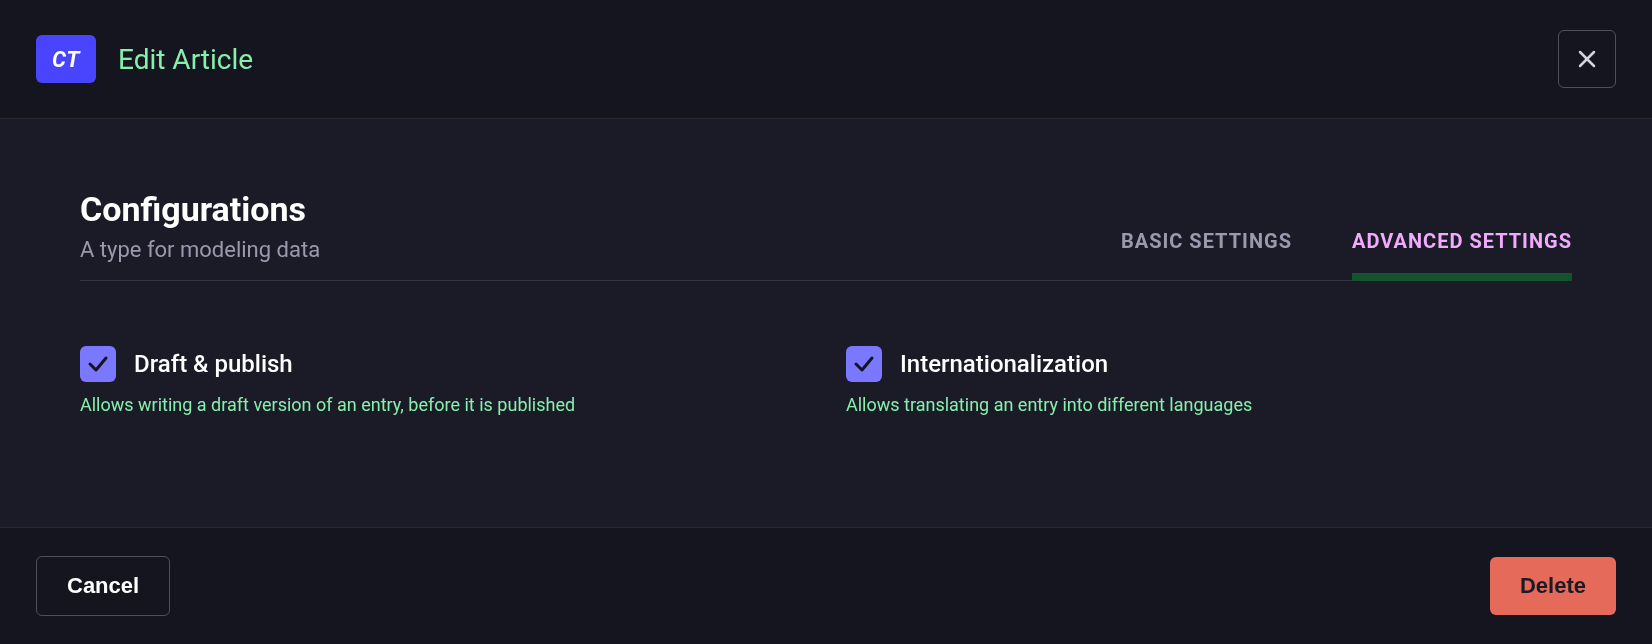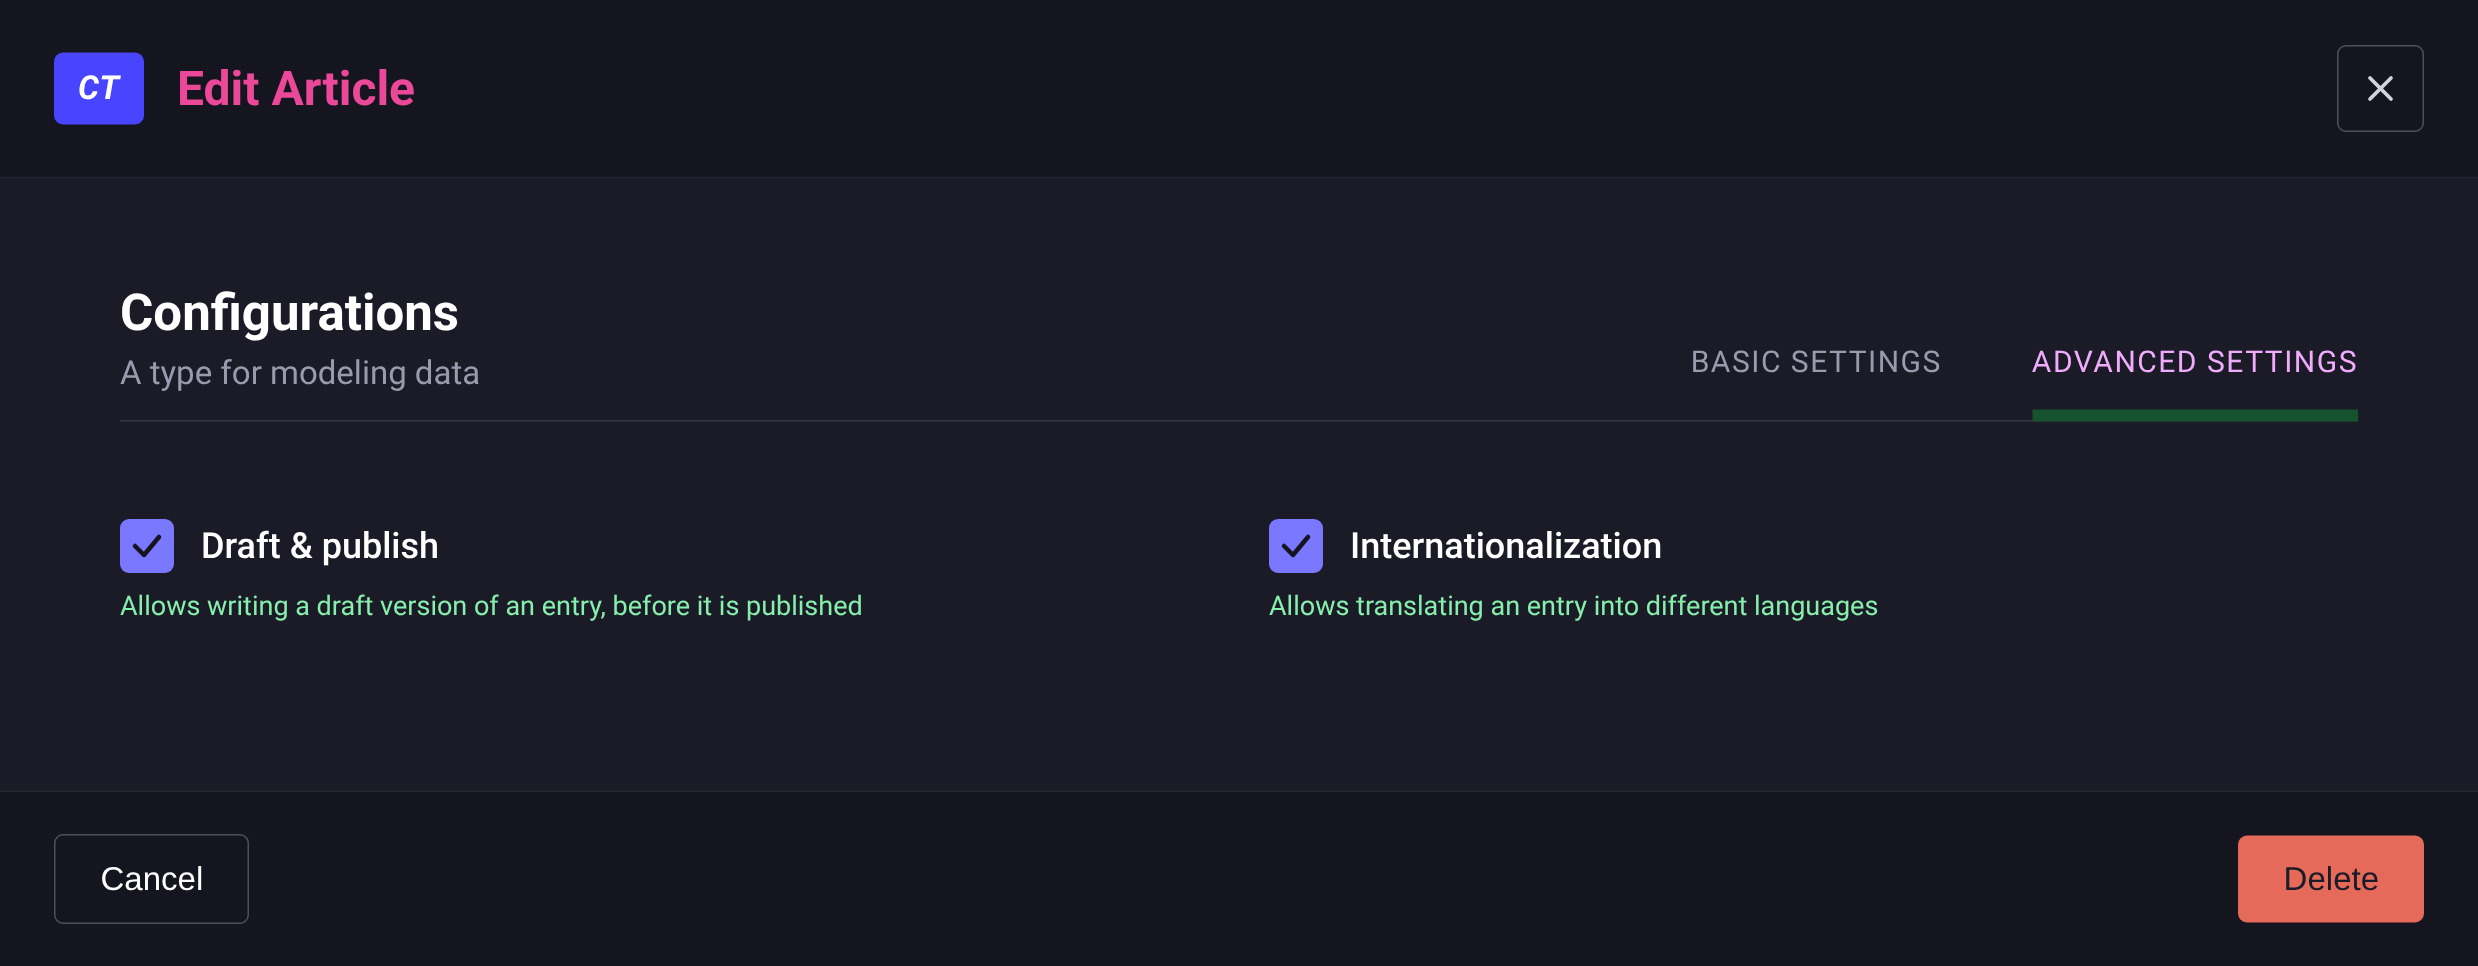--- a/index.html
+++ b/index.html
@@ -41,23 +41,23 @@
     font-size: 22px;
     width: 60px;
     height: 48px;
     border-radius: 6px;
     display: flex;
     align-items: center;
     justify-content: center;
     letter-spacing: 0.5px;
   }
   .modal-title {
-    font-size: 32px;
-    font-weight: 700;
-    color: #ec4899;
+    font-size: 28px;
+    font-weight: 400;
+    color: #86efac;
   }
   .close-btn {
     width: 58px;
     height: 58px;
     border: 1px solid rgba(255,255,255,0.25);
     background: transparent;
     border-radius: 6px;
     display: flex;
     align-items: center;
     justify-content: center;
@@ -93,21 +93,21 @@
     font-size: 22px;
     color: #9a9aaf;
     font-weight: 400;
   }
   .tabs {
     display: flex;
     gap: 60px;
   }
   .tab {
     font-size: 20px;
-    font-weight: 400;
+    font-weight: 700;
     letter-spacing: 1px;
     text-transform: uppercase;
     color: #9a9aaf;
     padding: 18px 0 20px 0;
     cursor: pointer;
     border-bottom: 3px solid transparent;
     margin-bottom: -1px;
   }
   .tab.active {
     color: #f0abfc;
@@ -158,21 +158,21 @@
   .modal-footer {
     display: flex;
     align-items: center;
     justify-content: space-between;
     padding: 28px 36px;
     border-top: 1px solid rgba(255,255,255,0.08);
     background: #15151f;
   }
   .btn {
     font-size: 22px;
-    font-weight: 400;
+    font-weight: 700;
     padding: 16px 30px;
     border-radius: 6px;
     cursor: pointer;
     border: none;
   }
   .btn-cancel {
     background: transparent;
     border: 1px solid rgba(255,255,255,0.25);
     color: #ffffff;
   }

